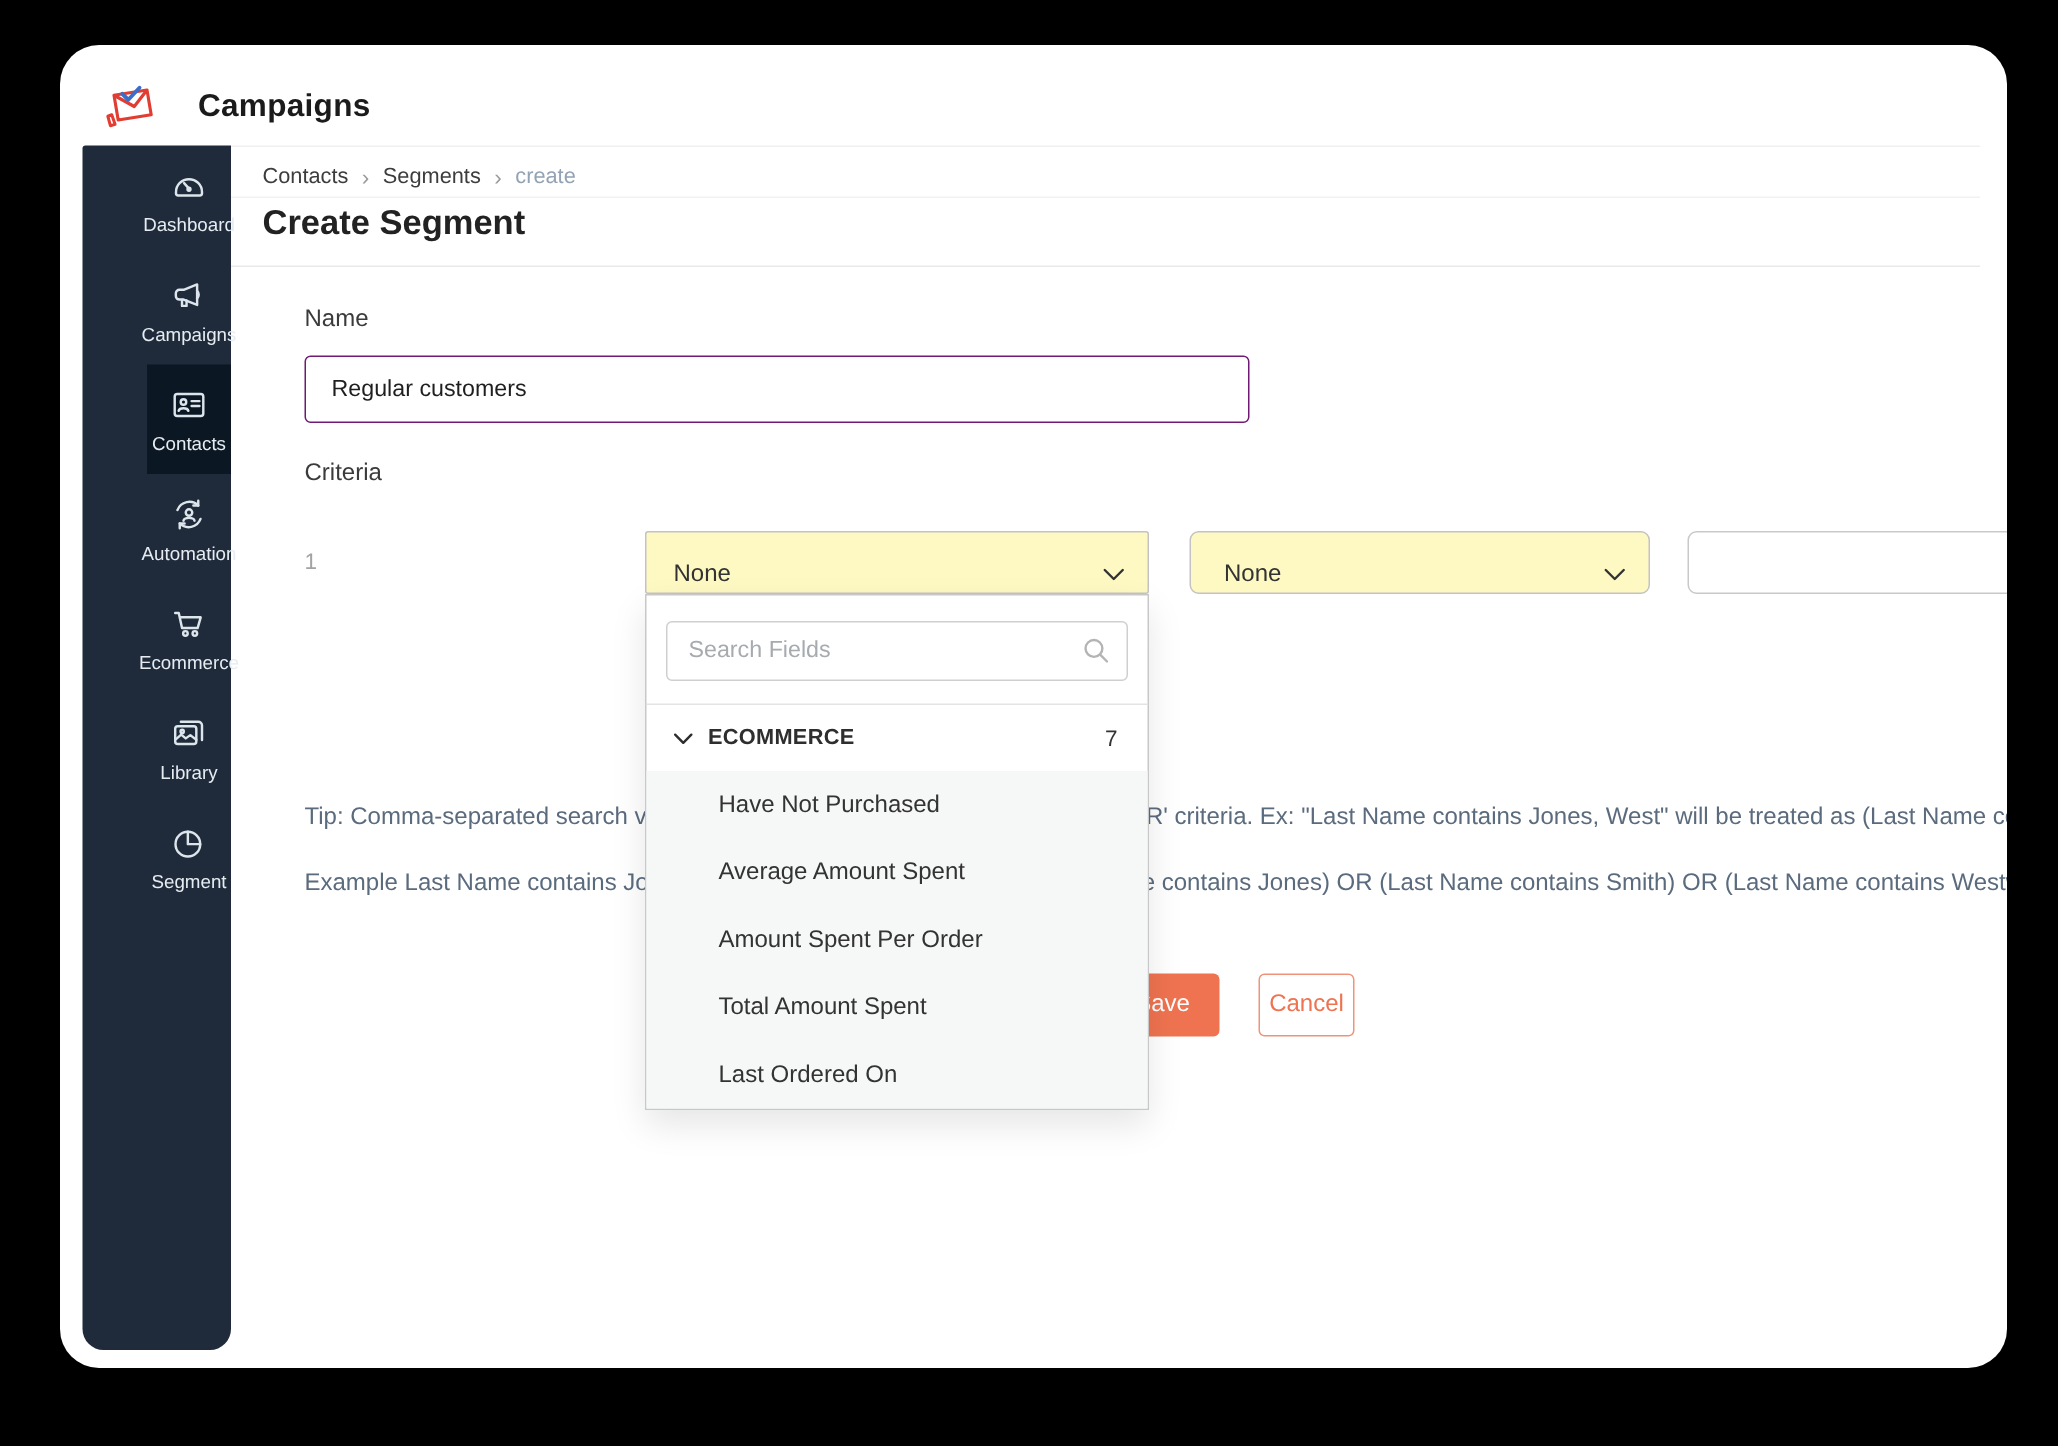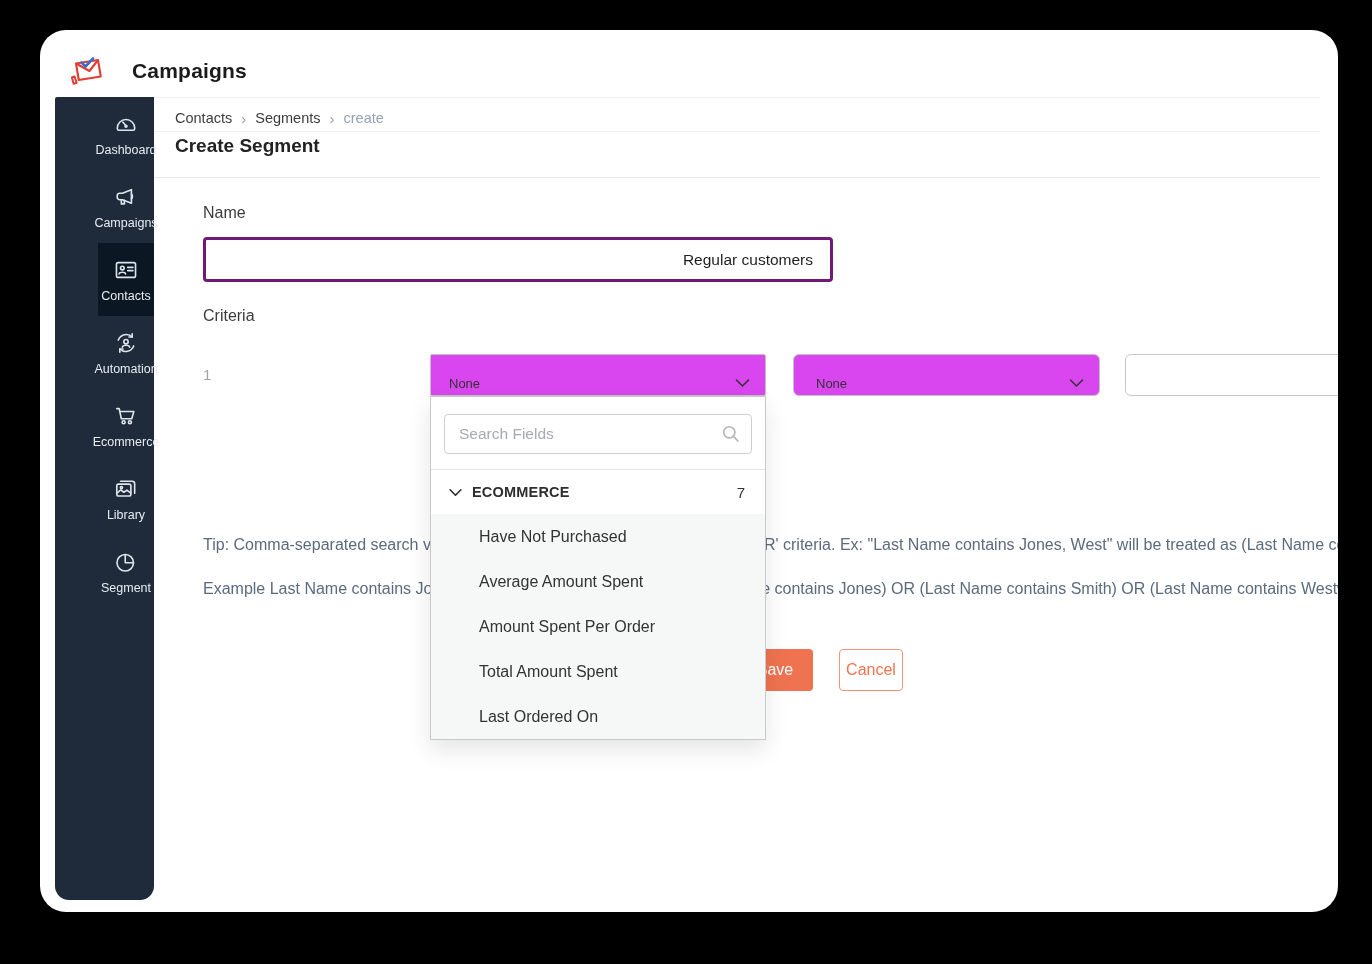--- a/index.html
+++ b/index.html
@@ -39,35 +39,35 @@
 
   
   .bc-line    { position:absolute; left:114px; right:18px; top:101px; height:1px; background:#eef2f6; }
   .title-line { position:absolute; left:114px; right:18px; top:147px; height:1px; background:#e9e9e9; }
   .breadcrumb {
     position:absolute; left:135px; top:77px; height:22px;
     display:flex; align-items:center; gap:9px; font-size:14.5px; color:#3d3d3d;
   }
   .breadcrumb .sep { color:#9a9a9a; font-size:15px; }
   .breadcrumb .current { color:#93a3b5; }
-  .page-title { position:absolute; left:135px; top:105px; font-size:19px; font-weight:600; color:#222; }
+  .page-title { position:absolute; left:135px; top:105px; font-size:23px; font-weight:600; color:#222; }
 
   .field-label { position:absolute; left:163px; font-size:16px; color:#3b3b3b; }
   .name-input {
     position:absolute; left:163px; top:207px; width:630px; height:45px;
-    border:3px solid #701a75; border-radius:4px; padding:0 17px;
-    font-size:15.5px; color:#1f1f1f; font-family:inherit; outline:none; background:#fff;text-align:right;
+    border:1px solid #701a75; border-radius:4px; padding:0 17px;
+    font-size:15.5px; color:#1f1f1f; font-family:inherit; outline:none; background:#fff;
   }
   .row-num { position:absolute; left:163px; top:336px; font-size:15px; color:#a3a3a3; }
 
   .select {
-    position:absolute; top:324px; height:42px; background:#d946ef;
+    position:absolute; top:324px; height:42px; background:#fef9c3;
     border:1px solid #c3c3c3; display:flex; align-items:center;
     justify-content:space-between; padding:16px 14px 0 18px;
-    font-size:13px; color:#333; cursor:pointer;
+    font-size:16px; color:#333; cursor:pointer;
   }
   .select .chev { width:17px; height:10px; }
   .select--field { left:390px; width:336px; border-radius:2px; z-index:5; }
   .select--op    { left:753px; width:307px; border-radius:6px; padding-left:22px; }
   .value-input {
     position:absolute; left:1085px; top:324px; width:300px; height:42px;
     border:1px solid #c9c9c9; border-radius:6px; padding:0 14px;
     font-size:15.5px; font-family:inherit; outline:none;
   }
 

